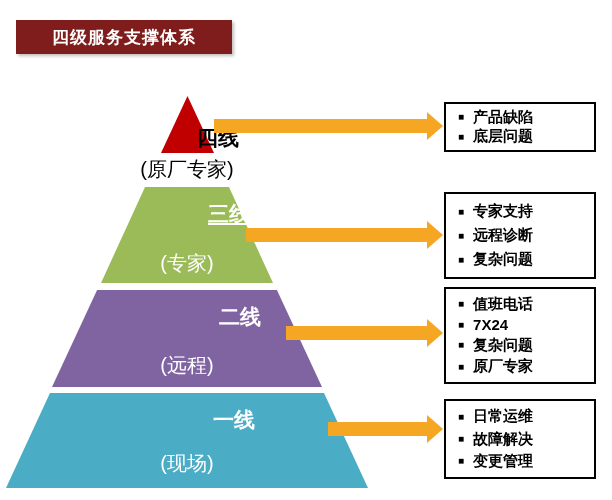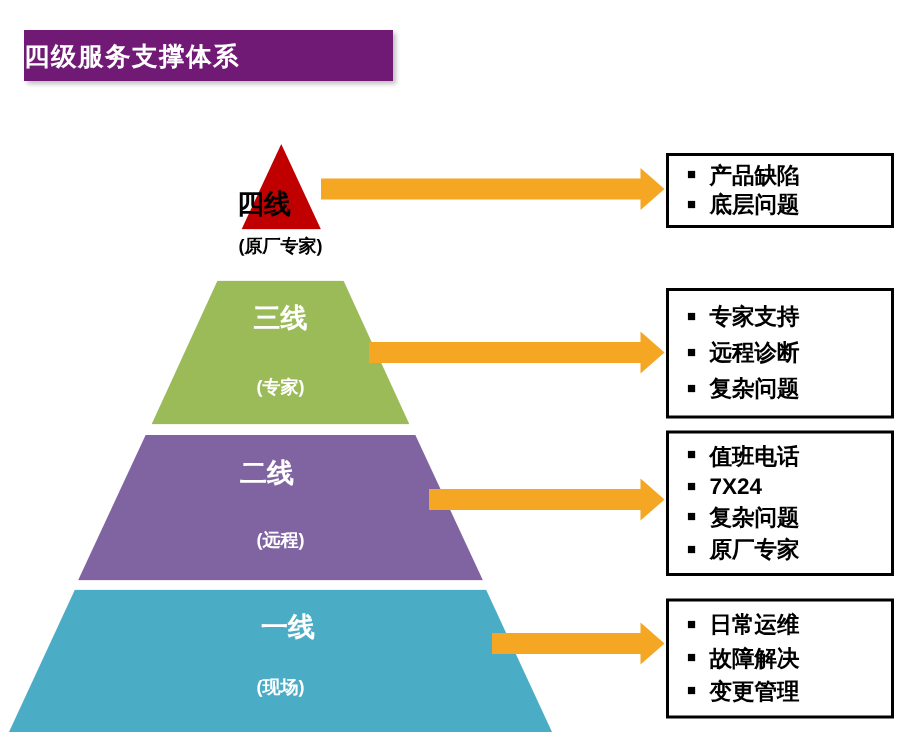--- a/index.html
+++ b/index.html
@@ -9,24 +9,24 @@
     height: 500px;
     background: #ffffff;
     overflow: hidden;
     font-family: "Liberation Sans", sans-serif;
   }
 
   
   .banner {
     position: absolute;
     left: 16px; top: 20px;
-    width: 246px; height: 34px;
-    background: #701a75;
+    width: 216px; height: 34px;
+    background: #7f1d1d;
     color: #ffffff;
-    display: flex; align-items: center; justify-content: flex-start;
+    display: flex; align-items: center; justify-content: center;
     font-size: 17px; font-weight: bold; letter-spacing: 1px;
     box-shadow: 2px 2px 3px rgba(0,0,0,0.25);
   }
 
   
   .shape { position: absolute; }
   .lvl4-tri {
     left: 161px; top: 96px; width: 53px; height: 57px;
     background: #C00000;
     clip-path: polygon(50% 0%, 100% 100%, 0% 100%);
@@ -43,32 +43,32 @@
   }
   .lvl1-band {
     left: 6px; top: 393px; width: 362px; height: 95px;
     background: #4BACC6;
     clip-path: polygon(12.15% 0%, 87.85% 0%, 100% 100%, 0% 100%);
   }
 
   
   .lvl-name {
     position: absolute; transform: translateX(-50%);
-    font-size: 18px; font-weight: bold; color: #ffffff; white-space: nowrap;
+    font-size: 21px; font-weight: bold; color: #ffffff; white-space: nowrap; margin-left: 42px;
   }
   .lvl-sub {
     position: absolute; transform: translateX(-50%);
-    font-size: 12px; font-weight: bold; color: #ffffff; white-space: nowrap;
+    font-size: 20px; font-weight: normal; color: #ffffff; white-space: nowrap;
   }
   .black-text { color: #000000; }
   .name4 { left: 176px; top: 124px; }
   .sub4  { left: 187px; top: 156px; }
-  .name3 { left: 187px; top: 200px; }
+  .name3 { left: 187px; top: 200px; text-decoration: underline; }
   .sub3  { left: 187px; top: 250px; text-align: right; }
-  .name2 { left: 178px; top: 303px; text-align: center; }
+  .name2 { left: 198px; top: 303px; text-align: center; }
   .sub2  { left: 187px; top: 352px; }
   .name1 { left: 192px; top: 406px; }
   .sub1  { left: 187px; top: 450px; }
 
   
   .arrow { position: absolute; height: 28px; }
   .arrow .shaft {
     position: absolute; left: 0; right: 15px; top: 7px; height: 14px;
     background: #F5A623;
   }

